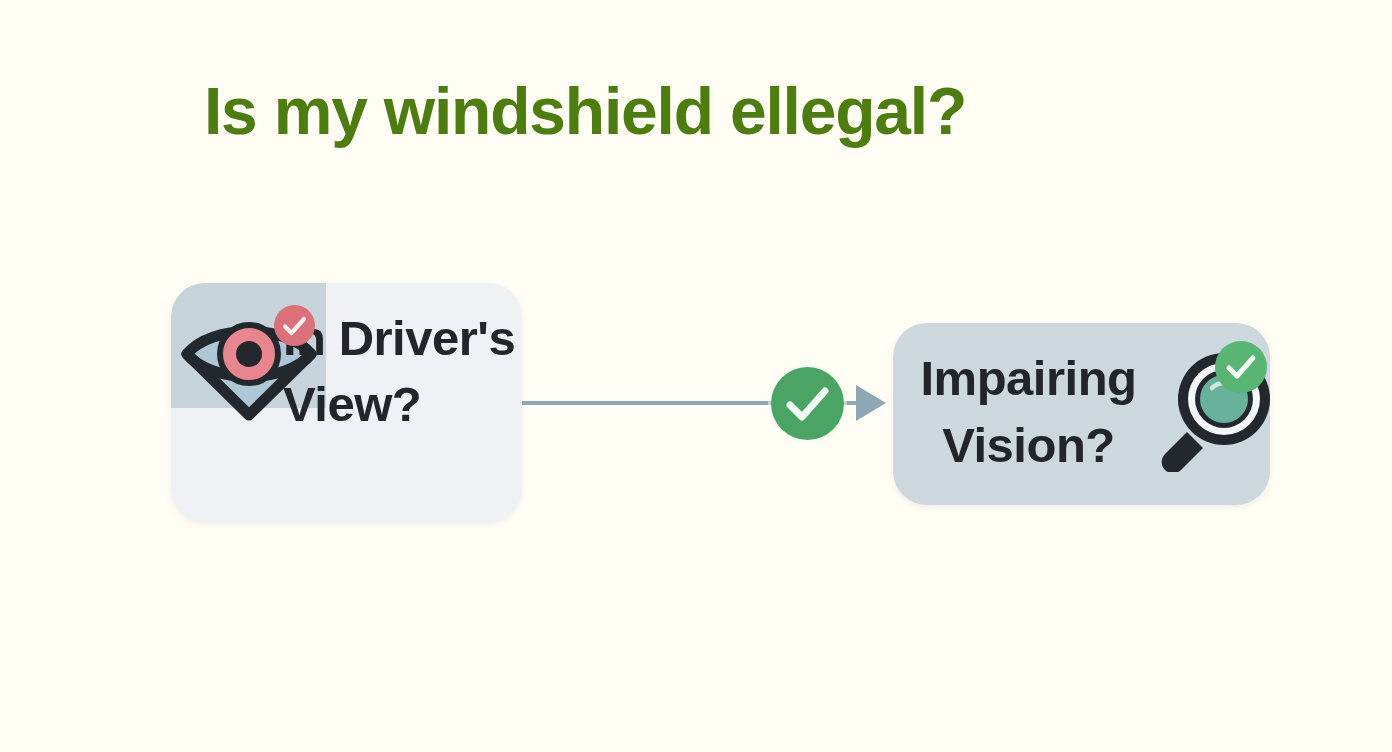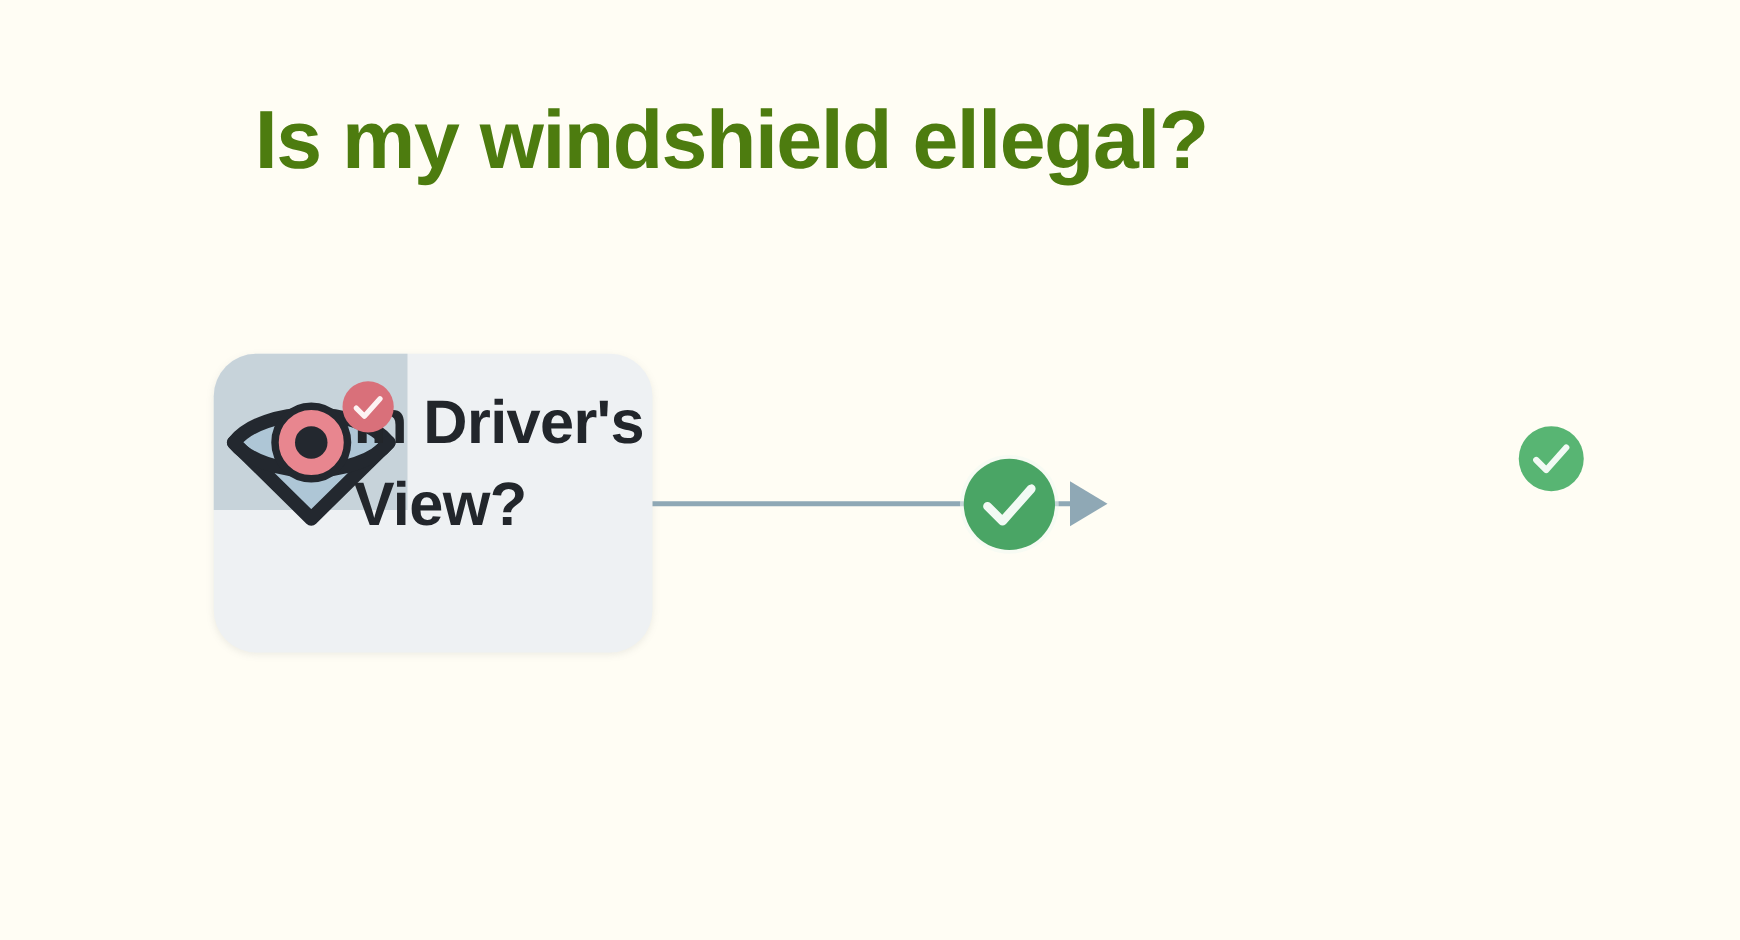--- a/index.html
+++ b/index.html
@@ -166,20 +166,35 @@
 
   <div class="edge-line"></div>
   <div class="edge-arrow"></div>
 
   <div class="badge badge-green-edge">
     <svg viewBox="0 0 73 73" width="73" height="73" xmlns="http://www.w3.org/2000/svg">
       <path d="M19 38 L31 50 L54 24" fill="none" stroke="#f2faf4" stroke-width="7" stroke-linecap="round" stroke-linejoin="round"></path>
     </svg>
   </div>
 
+  <div class="node node-b">
+
+    <div class="node-label">Impairing Vision?</div>
+
+    <div class="icon-slot icon-mag">
+      <svg viewBox="0 0 124 124" width="124" height="124" xmlns="http://www.w3.org/2000/svg">
+        <path d="M36 84 L14 106 a11 11 0 0 0 16 16 L52 100 Z" fill="#23282f"></path>
+        <circle cx="73" cy="51" r="46" fill="#23282f"></circle>
+        <circle cx="73" cy="51" r="36" fill="#f4f7f8"></circle>
+        <circle cx="73" cy="51" r="29" fill="#23282f"></circle>
+        <circle cx="73" cy="51" r="24" fill="#68b29b"></circle>
+        <path d="M61 40 a17 17 0 0 1 16 -4" fill="none" stroke="#cfe8de" stroke-width="4.5" stroke-linecap="round"></path>
+      </svg>
+    </div>
+  </div>
 
   <div class="badge badge-green-node">
     <svg viewBox="0 0 52 52" width="52" height="52" xmlns="http://www.w3.org/2000/svg">
       <path d="M14 27 L22 35 L38 17" fill="none" stroke="#f2faf4" stroke-width="5" stroke-linecap="round" stroke-linejoin="round"></path>
     </svg>
   </div>
 
 </div>
 
 </body></html>

